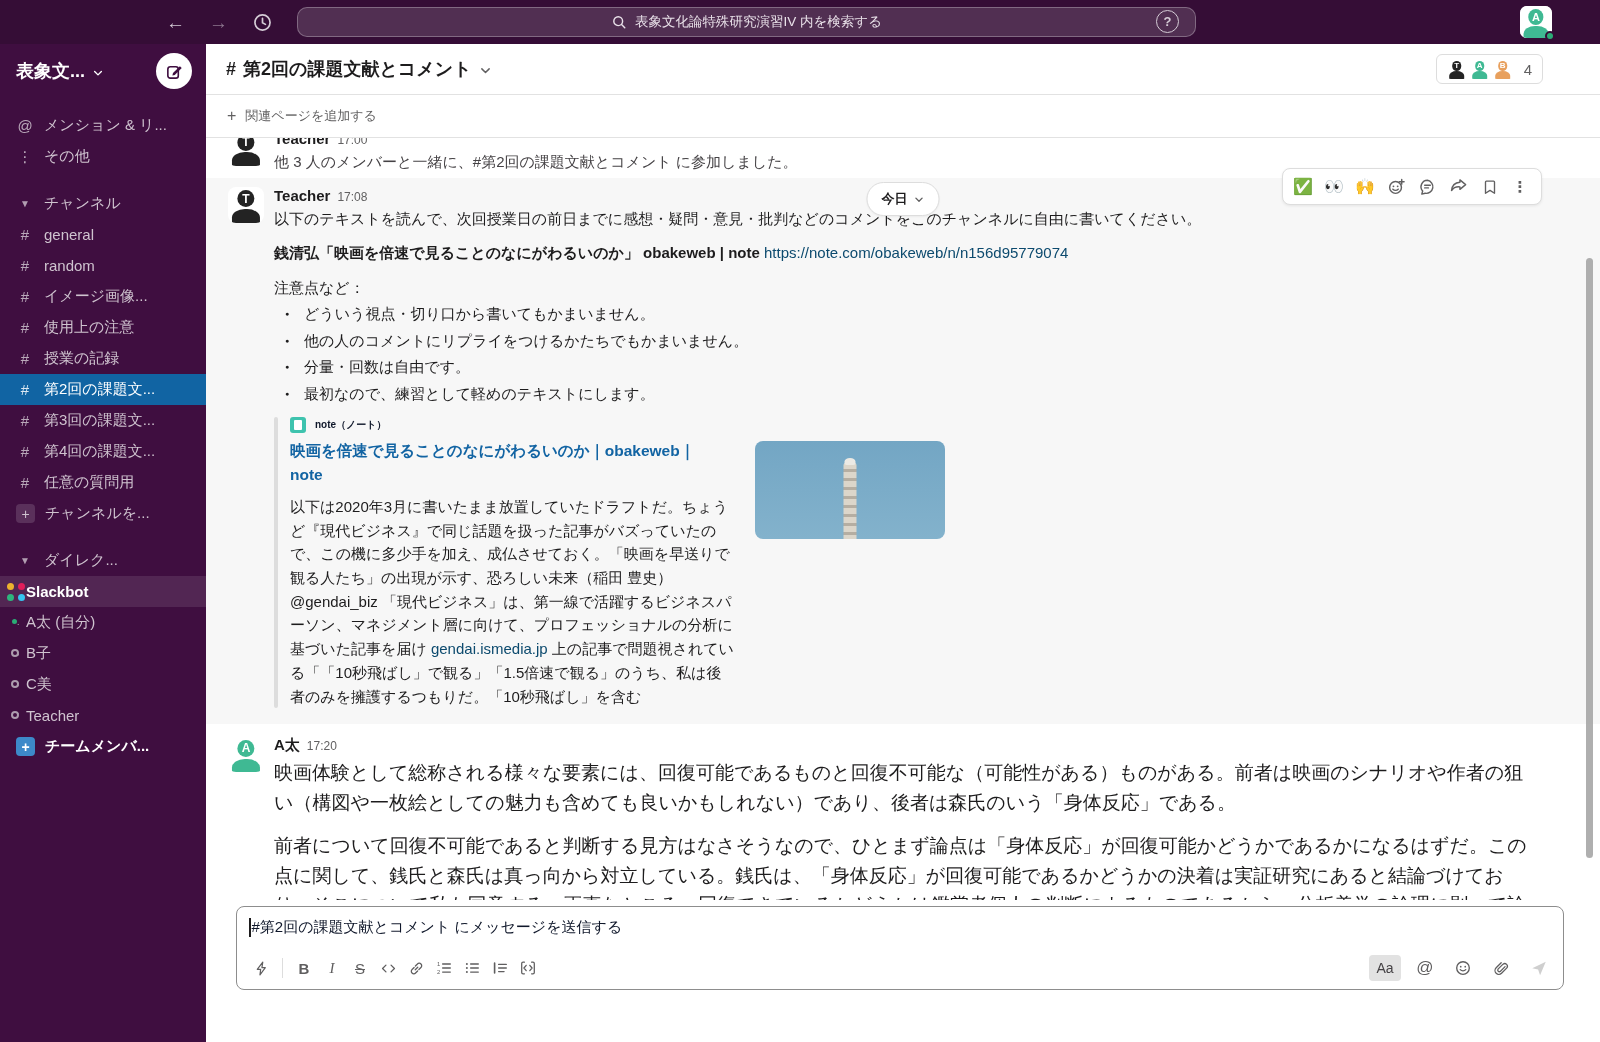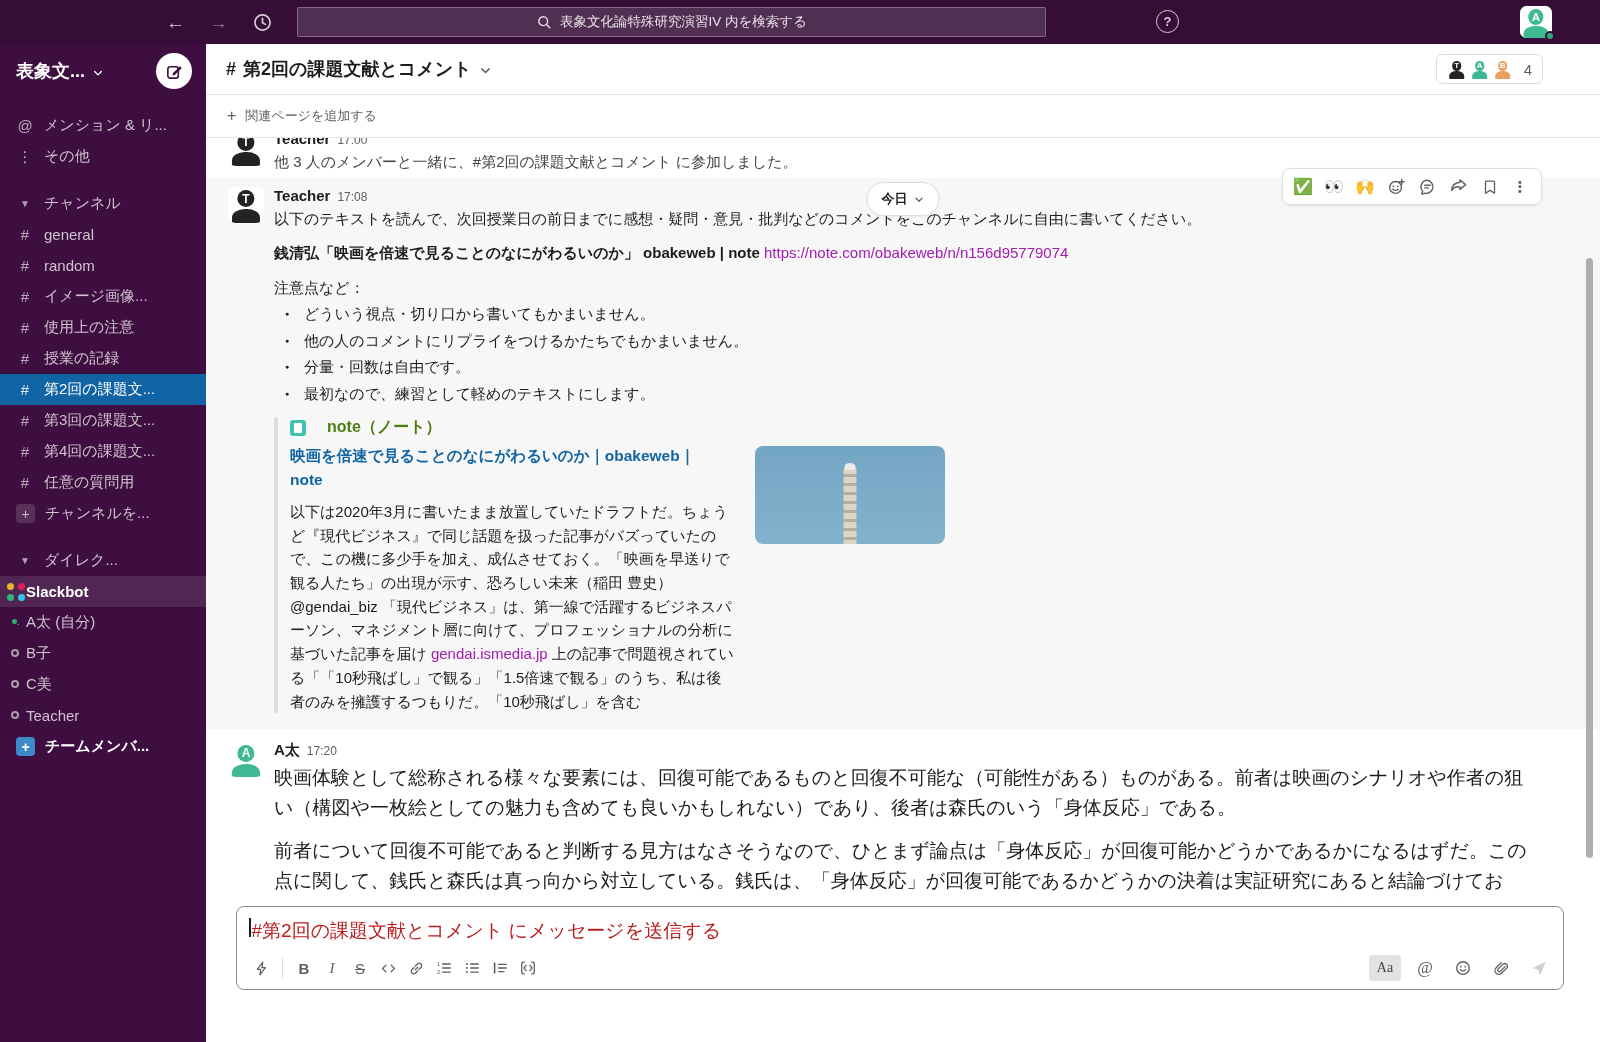--- a/index.html
+++ b/index.html
@@ -6,21 +6,21 @@
   html,body { width:1600px; height:1042px; overflow:hidden; }
   body { font-family:"Liberation Sans","DejaVu Sans",sans-serif; background:#fff; color:#1D1C1D; }
   .app { position:relative; width:1600px; height:1042px; overflow:hidden; }
 
   
   .topbar { height:44px; background:#350D36; display:flex; align-items:center; position:relative; color:#D5CCD6; }
   .tb-nav { margin-left:166px; display:flex; gap:24px; align-items:center; }
   .tb-arrow { font-size:19px; line-height:1; cursor:default; }
   .tb-arrow.fwd { opacity:.55; }
   .tb-clock { display:flex; }
-  .searchbar { position:absolute; left:297px; top:7px; width:749px; height:30px; border-radius:2px;
+  .searchbar { position:absolute; left:297px; top:7px; width:899px; height:30px; border-radius:10px;
     background:rgba(255,255,255,.14); border:1px solid rgba(255,255,255,.28);
     display:flex; align-items:center; justify-content:center; gap:8px; font-size:13.5px; color:#E9E1E9; }
   .tb-help { position:absolute; right:421px; top:10px; width:23px; height:23px; border-radius:50%;
     border:1.8px solid #D5CCD6; display:flex; align-items:center; justify-content:center;
     font-size:13px; font-weight:700; color:#D5CCD6; }
   .tb-avatar { position:absolute; right:48px; top:6px; width:32px; height:32px; border-radius:7px; background:#fff; }
 
   
   .avatar { position:relative; background:#fff; border-radius:6px; overflow:hidden; flex:none; }
   .avatar .hd { position:absolute; top:10%; left:50%; transform:translateX(-50%); width:48%; height:48%;
@@ -84,66 +84,66 @@
   .m-time { font-size:12px; color:#616061; margin-left:7px; }
   .m-text { font-size:15px; line-height:1.5; margin-top:3px; }
   .join-text { color:#454245; }
   .date-pill { position:absolute; top:12px; left:50%; transform:translateX(-50%); background:#fff;
     border:1px solid #DDD; border-radius:24px; padding:7px 14px; font-size:13px; font-weight:700;
     display:flex; align-items:center; gap:6px; box-shadow:0 1px 2px rgba(0,0,0,.05);margin-top:32px; }
   .date-pill .chev { color:#616061; display:flex; }
   .hovered-msg { background:#F7F7F7; padding:9px 20px 16px 22px; display:flex; gap:10px; }
   .ref-line { margin-top:12px; }
   .bold { font-weight:800; }
-  .link { color:#a21caf; text-decoration:none; cursor:pointer;text-align:center; }
+  .link { color:#0c4a6e; text-decoration:none; cursor:pointer;text-align:center; }
   .notes-label { margin-top:12px; }
   .bullet { position:relative; padding-left:30px; margin-top:4px; font-size:15px; line-height:1.5; }
   .bullet::before { content:"●"; position:absolute; left:11px; top:6px; font-size:7px; color:#1D1C1D; }
 
   
   .hover-toolbar { position:absolute; top:30px; right:58px; background:#fff; border:1px solid #DDD;
     border-radius:8px; padding:3px 5px; display:flex; align-items:center; box-shadow:0 1px 3px rgba(0,0,0,.08); }
   .ht-cell { width:31px; height:29px; display:flex; align-items:center; justify-content:center; color:#616061; border-radius:4px; }
   .ht-cell.emoji { font-size:16px; }
   .ht-cell.kebab { font-size:15px; font-weight:700; letter-spacing:1px; }
 
   
   .unfurl { display:flex; margin-top:12px; }
   .uf-bar { width:4px; border-radius:4px; background:#DDD; flex:none; }
   .uf-main { padding-left:12px; }
-  .uf-header { display:flex; align-items:center; gap:21px; font-size:16px; font-weight:800; color:#4d7c0f; }
+  .uf-header { display:flex; align-items:center; gap:9px; font-size:10px; font-weight:800; color:#0f172a; }
   .note-ic { width:16px; height:16px; border-radius:3px; background:#3EC3AE; position:relative; flex:none; }
   .note-ic::before { content:""; position:absolute; left:4px; top:3px; right:4px; bottom:3px; background:#fff; border-radius:1px; }
   .uf-cols { display:flex; gap:20px; margin-top:6px; }
   .uf-textcol { width:445px; flex:none; }
   .uf-title { color:#1264A3; font-weight:700; font-size:15.5px; line-height:1.55; max-width:414px; }
   .uf-desc { font-size:15px; line-height:1.58; margin-top:8px; color:#1D1C1D; }
   .uf-img { width:190px; height:98px; border-radius:8px; margin-top:2px; position:relative; overflow:hidden; flex:none;
     background:linear-gradient(180deg,#73A6C4,#83B2CC); }
   .tower { position:absolute; left:50%; bottom:0; transform:translateX(-50%); width:13px; height:76px;
     background:repeating-linear-gradient(180deg,#DCD6CA 0 6px,#B5AEA2 6px 9px); border-radius:2px 2px 0 0; }
   .tower::before { content:""; position:absolute; top:-5px; left:1px; width:11px; height:7px; background:#ECEAE4; border-radius:50% 50% 20% 20%; }
 
   .para { font-size:19px; line-height:1.55; margin-top:3px; }
   .para + .para { margin-top:14px; }
 
   .scrollthumb { position:absolute; right:7px; top:120px; width:7px; height:600px; border-radius:4px; background:#9B9B9B; opacity:.8; }
 
   
   .composer-wrap { flex:none; padding:6px 36px 52px 30px; }
   .composer { border:1px solid #8D8D8D; border-radius:8px; height:84px; display:flex; flex-direction:column; background:#fff; }
-  .comp-input { display:flex; align-items:flex-start; gap:1px; padding:11px 12px 4px 12px; font-size:19px; color:#b91c1c; }
+  .comp-input { display:flex; align-items:flex-start; gap:1px; padding:11px 12px 4px 12px; font-size:15px; color:#0f172a; }
   .caret-bar { width:1.5px; height:19px; background:#1D1C1D; }
   .comp-toolbar { margin-top:auto; display:flex; align-items:center; padding:5px 10px 8px 10px; color:#5F5E5F; }
   .ct-cell { width:28px; height:26px; display:flex; align-items:center; justify-content:center; border-radius:4px; flex:none; }
   .ct-sep { width:1px; height:20px; background:#DDD; margin:0 7px; flex:none; }
   .ct-cell.bold-b { font-weight:800; font-size:15px; }
   .ct-cell.italic-i { font-style:italic; font-size:15px; font-family:"Liberation Serif","DejaVu Serif",serif; }
   .ct-cell.strike-s { text-decoration:line-through; font-size:15px; }
-  .ct-right { margin-left:auto; display:flex; align-items:center; gap:10px;font-family:Liberation Serif, serif; }
+  .ct-right { margin-left:auto; display:flex; align-items:center; gap:10px; }
   .ct-cell.aa { background:#E2E2E2; font-size:14px; width:32px; color:#454245; }
   .ct-cell.at { font-size:17px; }
   .ct-cell.send { color:#CFCFCF; }
   svg.ic { display:block; }
 </style>
 </head>
 <body>
 
 <div class="app">
 

